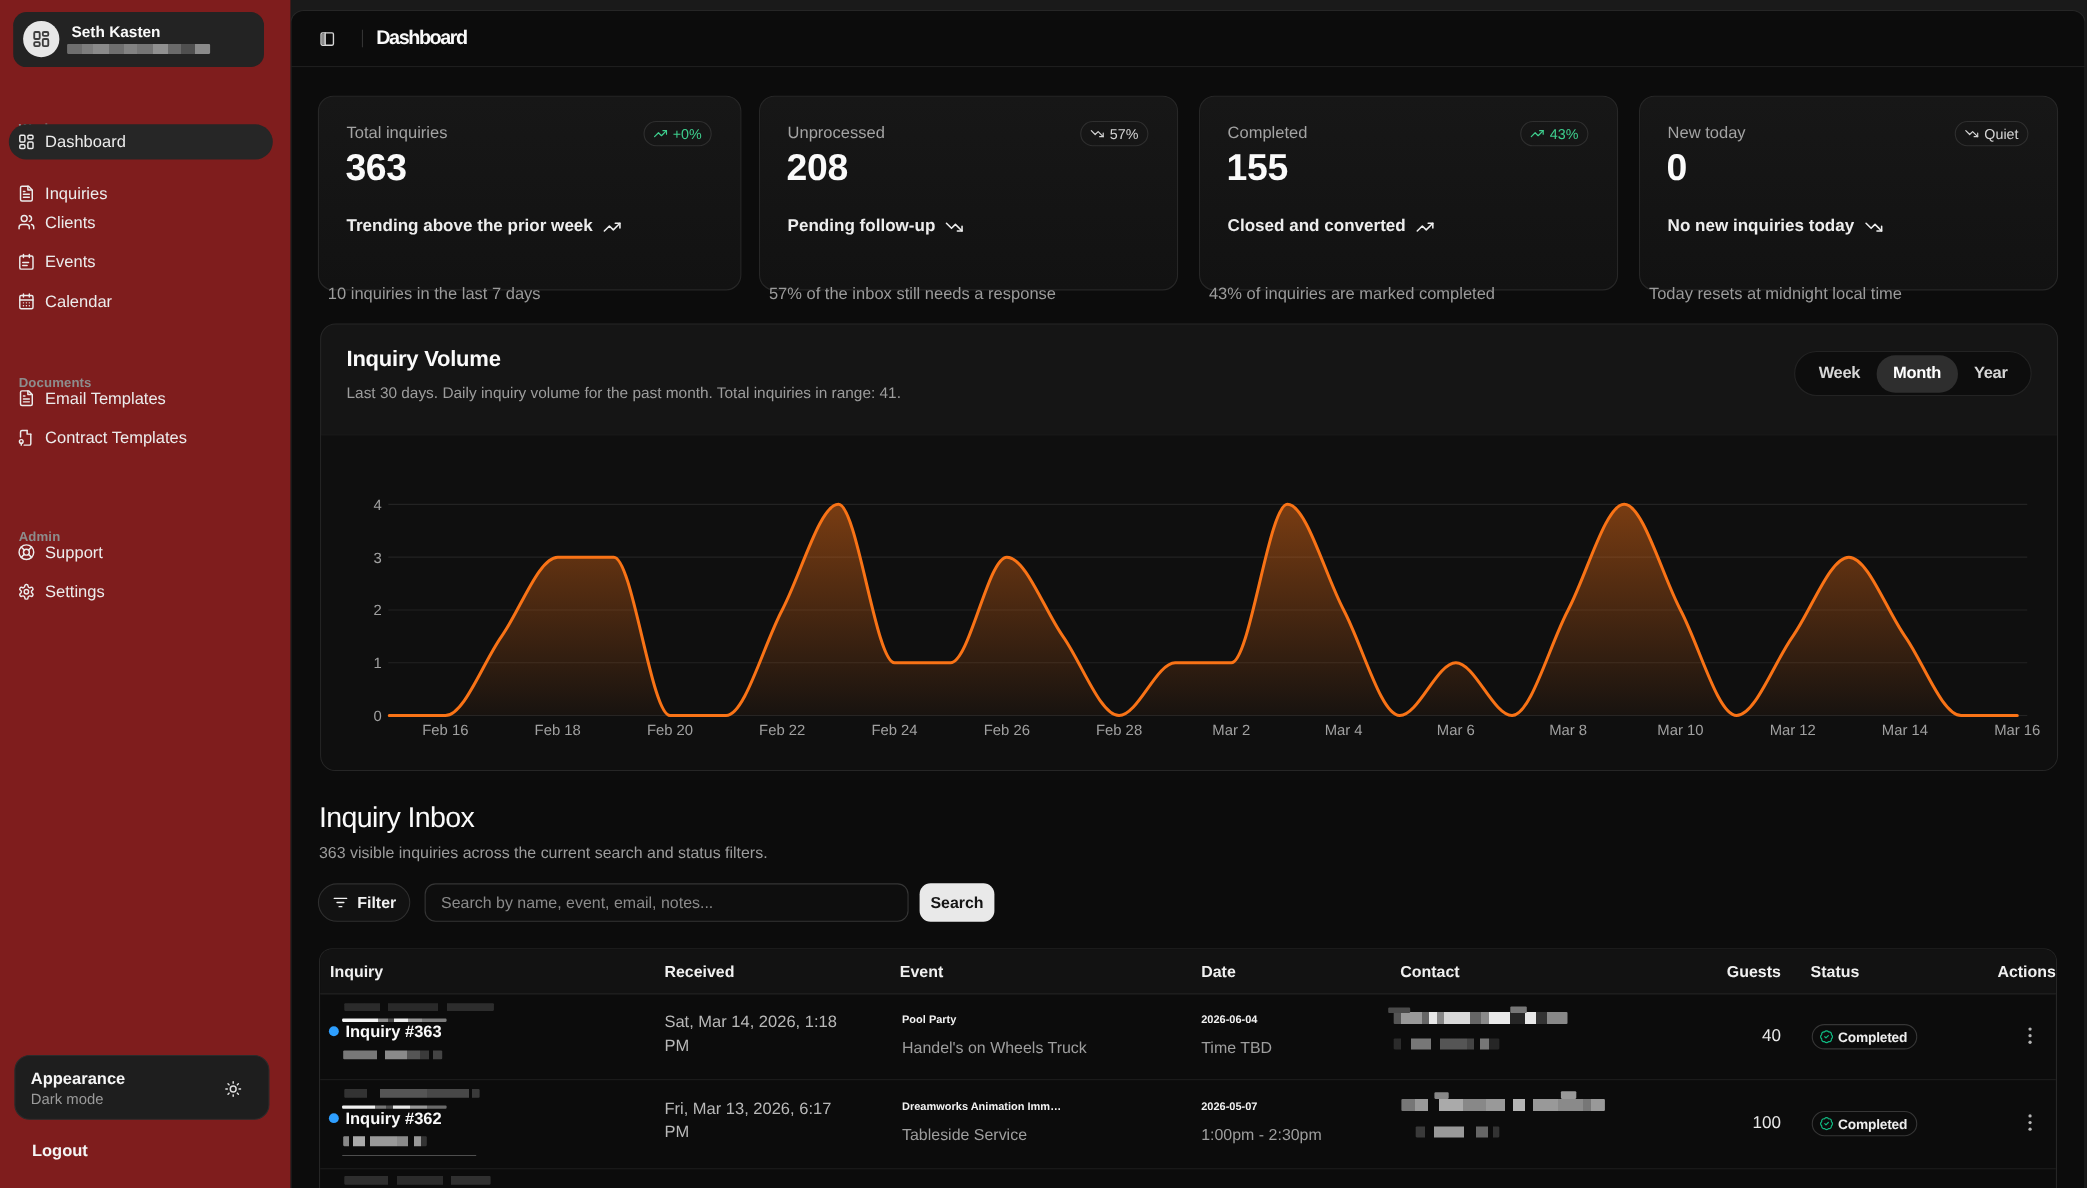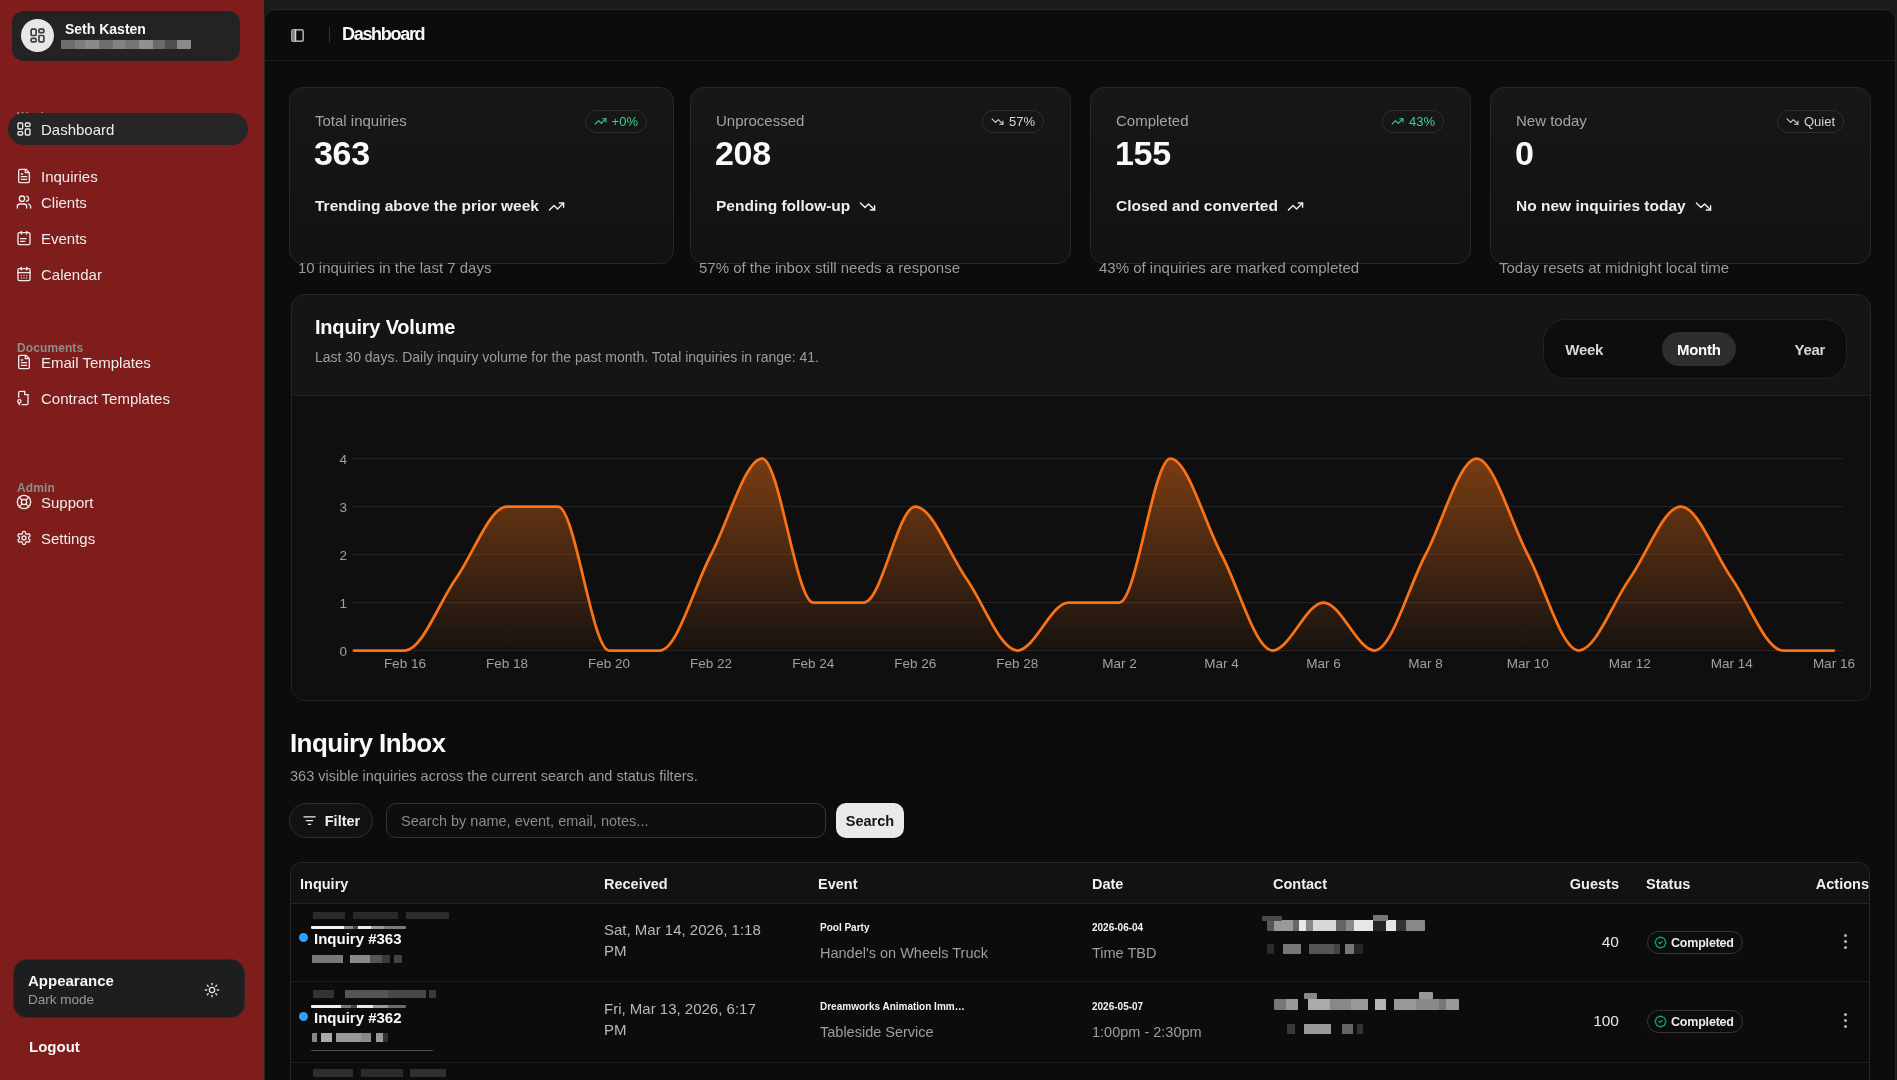--- a/index.html
+++ b/index.html
@@ -31,25 +31,25 @@
 .scard .l3 { position:absolute; left:25px; top:109px; font-size:15.5px; font-weight:700; color:#ededed; display:flex; align-items:center; gap:9px; }
 .scard .l4 { position:absolute; left:8px; top:133px; font-size:15px; color:#9b9b9b;margin-top:38px; }
 .badge { position:absolute; right:26px; top:22px; height:23px; border:1px solid #2f2f2f; border-radius:12px; display:flex; align-items:center; gap:5px; padding:0 8px; font-size:13px; font-weight:500; }
 .badge.g { color:#3ecf8e; }
 .badge.w { color:#d4d4d4; }
 
 #chart { position:absolute; left:291px; top:294px; width:1580px; height:407px; background:#151515; border:1px solid #262626; border-radius:14px; }
 #chart .plot { position:absolute; left:0; top:100px; width:1578px; height:305px; background:#0f0f0f; border-top:1px solid #202020; border-radius:0 0 13px 13px; }
 #chart .ct { position:absolute; left:23px; top:21px; font-size:20px; font-weight:700; color:#fafafa; letter-spacing:-.2px; }
 #chart .cs { position:absolute; left:23px; top:54px; font-size:14px; color:#9c9c9c; }
-.toggle { position:absolute; right:23px; top:24px; height:60px; background:#0d0d0d; border:1px solid #232323; border-radius:22.5px; display:flex; align-items:center; padding:0 6px;gap:44px; }
+.toggle { position:absolute; right:23px; top:24px; height:41px; background:#0d0d0d; border:1px solid #232323; border-radius:22.5px; display:flex; align-items:center; padding:0 6px; }
 .tseg { height:34px; border-radius:17px; display:flex; align-items:center; padding:0 15px; font-size:15px; font-weight:700; color:#d6d6d6; letter-spacing:-.3px; }
 .tseg.on { background:#2e2e2e; color:#ffffff; }
 
-.ititle { position:absolute; left:290px; top:728px; font-size:26px; font-weight:700; color:#fafafa; letter-spacing:-.6px; }
+.ititle { position:absolute; left:290px; top:728px; font-size:26px; font-weight:400; color:#fafafa; letter-spacing:-.6px; }
 .isub { position:absolute; left:290px; top:768px; font-size:14.5px; color:#9c9c9c; }
 .fbtn { position:absolute; left:289px; top:803px; width:84px; height:35px; border:1px solid #2f2f2f; border-radius:17.5px; background:#121212; display:flex; align-items:center; justify-content:center; gap:8px; color:#f0f0f0; font-size:14.5px; font-weight:700; }
 .sinput { position:absolute; left:386px; top:803px; width:440px; height:35px; border:1px solid #353535; border-radius:10px; background:#0e0e0e; display:flex; align-items:center; padding-left:14px; color:#8a8a8a; font-size:14.5px; }
 .sbtn { position:absolute; left:836px; top:803px; width:68px; height:35px; border-radius:10px; background:#e9e9e9; display:flex; align-items:center; justify-content:center; color:#141414; font-size:14.5px; font-weight:700; }
 
 #tbl { position:absolute; left:290px; top:862px; width:1580px; height:218px; border:1px solid #262626; border-bottom:none; border-radius:12px 12px 0 0; overflow:hidden; }
 .thead { position:absolute; left:0; top:0; width:1580px; height:41px; background:#121212; border-bottom:1px solid #232323; }
 .th { position:absolute; top:13px; font-size:14.5px; font-weight:700; color:#f0f0f0; }
 .rowline { position:absolute; left:0; width:1580px; height:1px; background:#1d1d1d; }
 .cell1 { font-size:15px; font-weight:700; color:#fafafa; }

